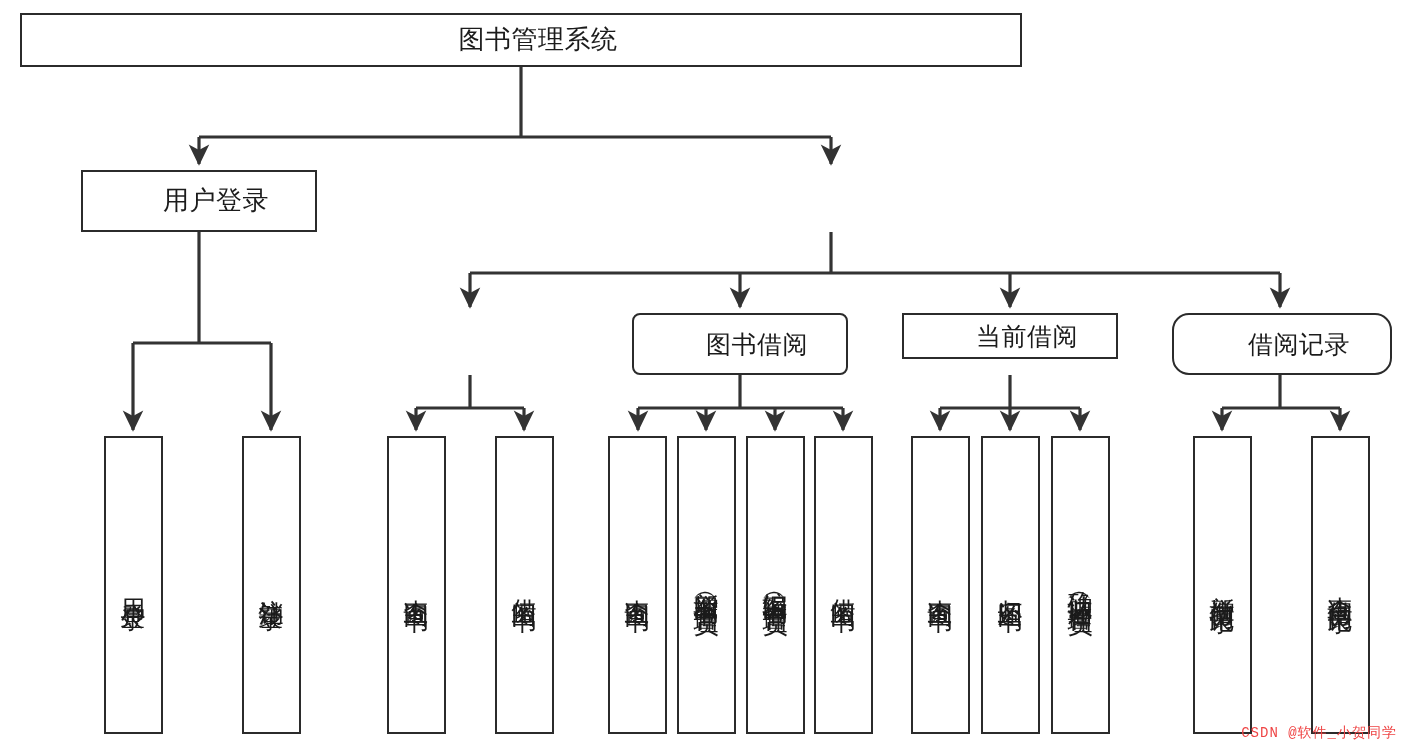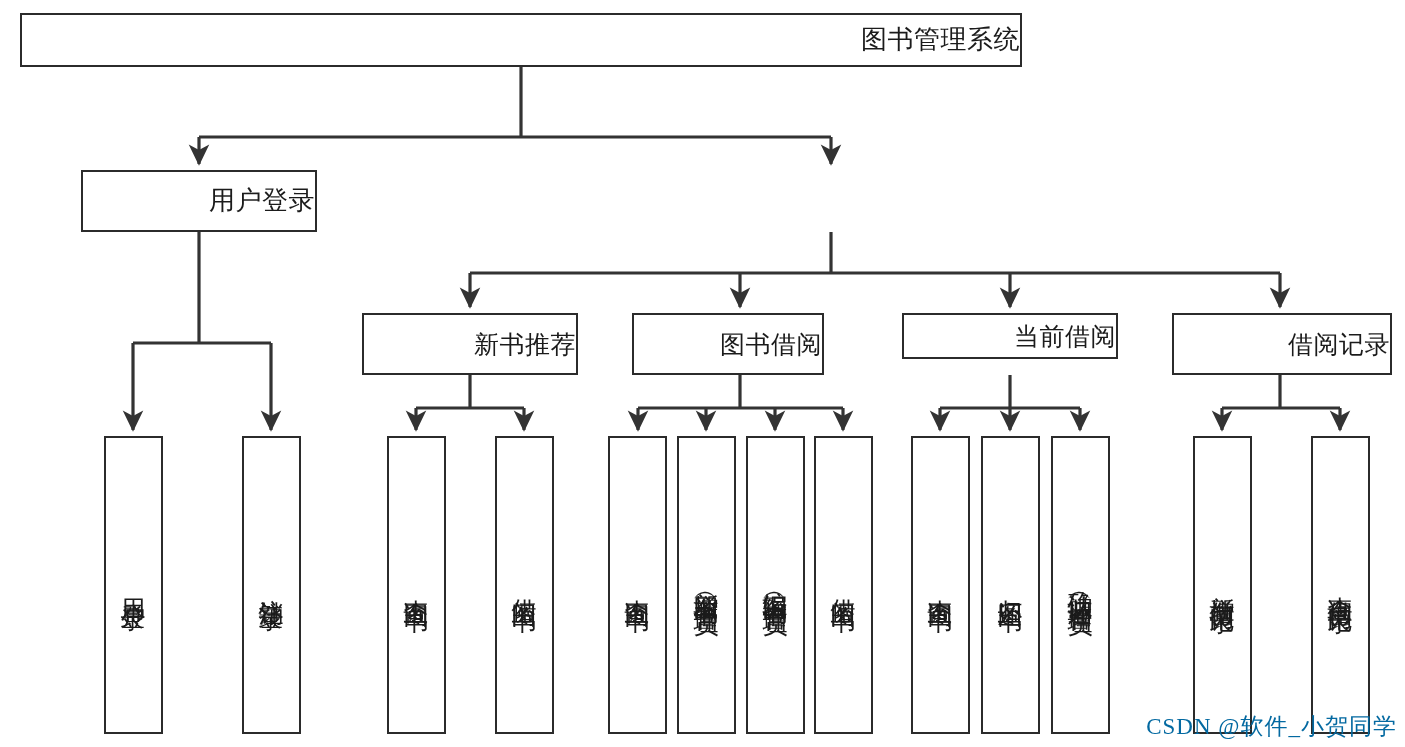--- a/index.html
+++ b/index.html
@@ -27,21 +27,21 @@
     height: 747px;
     pointer-events: none;
   }
   .node {
     position: absolute;
     box-sizing: border-box;
     background: #ffffff;
     border: 2px solid #2b2b2b;
     display: flex;
     align-items: center;
-    justify-content: flex-end;
+    justify-content: center;
     z-index: 3;
     padding-left: 34px;
   }
   .node .label {
     font-size: 25px;
     line-height: 1.15;
     letter-spacing: 0.5px;
     color: #1b1b1b;
     white-space: nowrap;
     text-align: center;
@@ -61,26 +61,26 @@
     max-height: 286px;
   }
   .node.root .label,
   .node.level2 .label {
     font-size: 26px;
   }
   .watermark {
     position: absolute;
     right: 8px;
     bottom: 5px;
-    font-size: 23px;
-    color: #0369a1;
+    font-size: 14px;
+    color: #ef4444;
     letter-spacing: 1px;
     z-index: 5;
     white-space: nowrap;
-    font-family: Liberation Serif, serif;
+    font-family: Liberation Mono, monospace;
   }
 </style>
 </head>
 <body>
 
 <div id="canvas">
 
   <svg id="edges" viewBox="0 0 1405 747" width="1405" height="747" xmlns="http://www.w3.org/2000/svg">
     <defs>
       <marker id="arrow" viewBox="0 0 12 12" refX="10.5" refY="6" markerWidth="7" markerHeight="7" orient="auto-start-reverse">
@@ -133,30 +133,27 @@
   </svg>
 
   <div class="node root" style="left:20px; top:13px; width:1002px; height:54px;">
     <span class="label">图书管理系统</span>
   </div>
 
   <div class="node level2" style="left:81px; top:170px; width:236px; height:62px;">
     <span class="label">用户登录</span>
   </div>
 
-  <div class="node level3" style="left:362px; top:313px; width:216px; height:62px;">
-    <span class="label">新书推荐</span>
-  </div>
-  <div class="node level3" style="left:632px; top:313px; width:192px; height:62px;">
+  <div class="node level3" style="left:632px; top:313px; width:216px; height:62px;border-radius:8px;">
     <span class="label">图书借阅</span>
   </div>
   <div class="node level3" style="left:902px; top:313px; width:216px; height:46px;">
     <span class="label">当前借阅</span>
   </div>
-  <div class="node level3" style="left:1172px; top:313px; width:220px; height:62px;">
+  <div class="node level3" style="left:1172px; top:313px; width:220px; height:62px;border-radius:17px;">
     <span class="label">借阅记录</span>
   </div>
 
   <div class="node leaf" style="left:104px; top:436px; width:59px; height:298px;">
     <span class="label">用户登录</span>
   </div>
   <div class="node leaf" style="left:242px; top:436px; width:59px; height:298px;">
     <span class="label">注销登录</span>
   </div>
 

